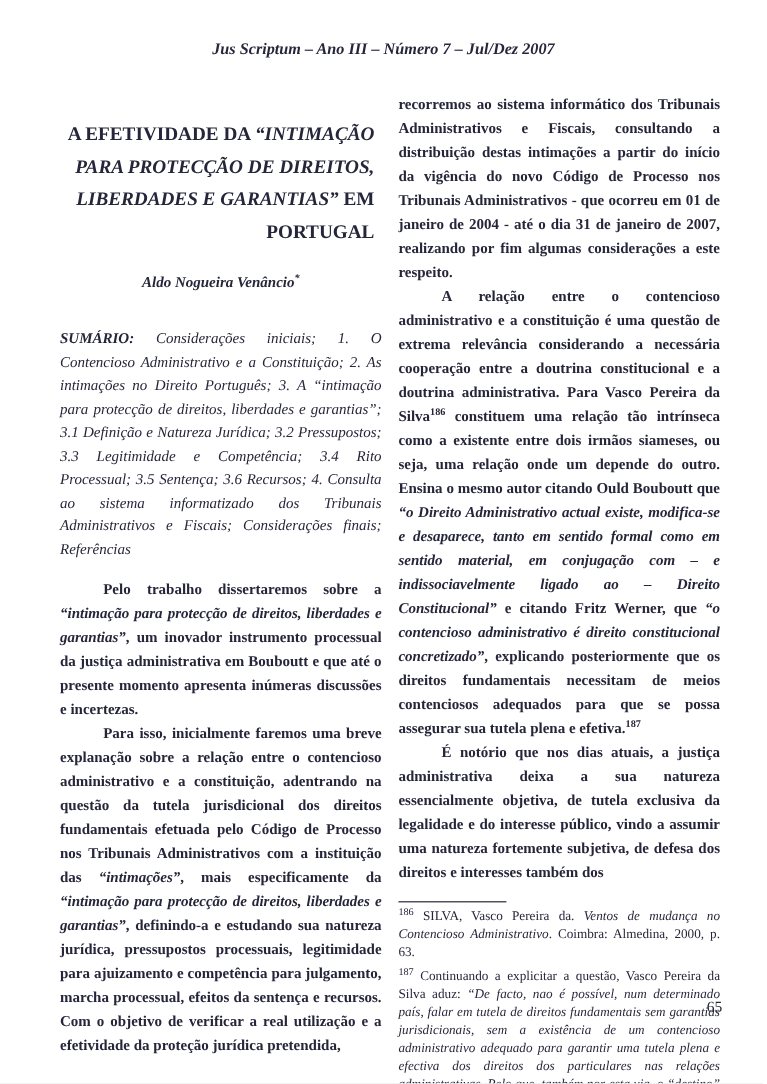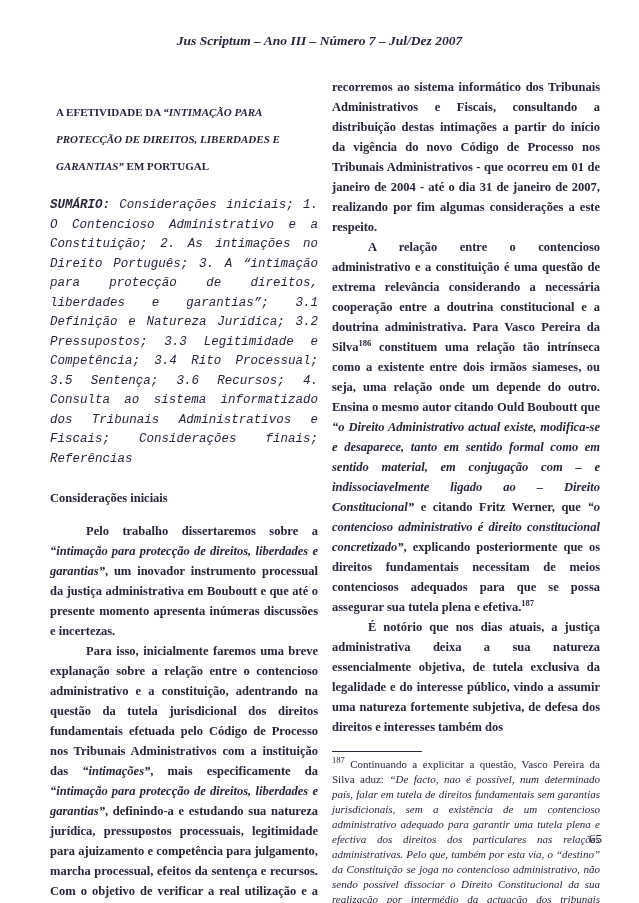--- a/index.html
+++ b/index.html
@@ -24,39 +24,38 @@
     margin:28px 39px 0 50px;
   }
   .col{width:268px;}
   .it{font-style:italic;}
   .b{font-weight:bold;}
   sup{font-size:8.5px;line-height:0;vertical-align:super;}
 
   
   .title{
     margin:22px 6px 0;
-    text-align:left;
-    font-size:11px;
+    text-align:right;
+    font-size:16px;
     font-weight:bold;
     line-height:27px;
   }
   .author{
     margin-top:21px;
     text-align:center;
     font-size:12.5px;
     font-weight:bold;
     font-style:italic;
   }
   .sumario{
-    margin:16px 0 0;
+    margin:30px 0 0;
     font-size:12.5px;
     line-height:19.5px;
     text-align:justify;
     font-style:italic;
-    font-family:Liberation Mono, monospace;
   }
   .section-heading{
     margin:19px 0 0;
     font-size:12.5px;
     font-weight:bold;
     line-height:20px;
   }
   p.body{
     margin:0;
     font-size:12.5px;
@@ -97,42 +96,43 @@
 <div class="page">
 
   <div class="header">Jus Scriptum – Ano III – Número 7 – Jul/Dez 2007</div>
 
   <div class="columns">
 
     <div class="col">
 
       <h1 class="title"><span>A EFETIVIDADE DA </span><span class="it">“INTIMAÇÃO PARA PROTECÇÃO DE DIREITOS, LIBERDADES E GARANTIAS”</span><span> EM PORTUGAL</span></h1>
 
+      <div class="author"><span>Aldo Nogueira Venâncio</span><sup>*</sup></div>
 
       <p class="sumario"><span class="b">SUMÁRIO:</span><span> Considerações iniciais; 1. O Contencioso Administrativo e a Constituição; 2. As intimações no Direito Português; 3. A “intimação para protecção de direitos, liberdades e garantias”; 3.1 Definição e Natureza Jurídica; 3.2 Pressupostos; 3.3 Legitimidade e Competência; 3.4 Rito Processual; 3.5 Sentença; 3.6 Recursos; 4. Consulta ao sistema informatizado dos Tribunais Administrativos e Fiscais; Considerações finais; Referências</span></p>
 
-      <h2 class="section-heading">Considerações iniciais</h2>
 
       <p class="body first indent"><span>Pelo trabalho dissertaremos sobre a </span><span class="it">“intimação para protecção de direitos, liberdades e garantias”</span><span>, um inovador instrumento processual da justiça administrativa em Bouboutt e que até o presente momento apresenta inúmeras discussões e incertezas.</span></p>
 
       <p class="body indent"><span>Para isso, inicialmente faremos uma breve explanação sobre a relação entre o contencioso administrativo e a constituição, adentrando na questão da tutela jurisdicional dos direitos fundamentais efetuada pelo Código de Processo nos Tribunais Administrativos com a instituição das </span><span class="it">“intimações”</span><span>, mais especificamente da </span><span class="it">“intimação para protecção de direitos, liberdades e garantias”</span><span>, definindo-a e estudando sua natureza jurídica, pressupostos processuais, legitimidade para ajuizamento e competência para julgamento, marcha processual, efeitos da sentença e recursos. Com o objetivo de verificar a real utilização e a efetividade da proteção jurídica pretendida,</span></p>
 
     </div>
 
     <div class="col">
 
       <p class="body">recorremos ao sistema informático dos Tribunais Administrativos e Fiscais, consultando a distribuição destas intimações a partir do início da vigência do novo Código de Processo nos Tribunais Administrativos - que ocorreu em 01 de janeiro de 2004 - até o dia 31 de janeiro de 2007, realizando por fim algumas considerações a este respeito.</p>
 
 
       <p class="body rc-para1 indent"><span>A relação entre o contencioso administrativo e a constituição é uma questão de extrema relevância considerando a necessária cooperação entre a doutrina constitucional e a doutrina administrativa. Para Vasco Pereira da Silva</span><sup>186</sup><span> constituem uma relação tão intrínseca como a existente entre dois irmãos siameses, ou seja, uma relação onde um depende do outro. Ensina o mesmo autor citando Ould Bouboutt que </span><span class="it">“o Direito Administrativo actual existe, modifica-se e desaparece, tanto em sentido formal como em sentido material, em conjugação com – e indissociavelmente ligado ao – Direito Constitucional”</span><span> e citando Fritz Werner, que </span><span class="it">“o contencioso administrativo é direito constitucional concretizado”</span><span>, explicando posteriormente que os direitos fundamentais necessitam de meios contenciosos adequados para que se possa assegurar sua tutela plena e efetiva.</span><sup>187</sup></p>
 
       <p class="body indent">É notório que nos dias atuais, a justiça administrativa deixa a sua natureza essencialmente objetiva, de tutela exclusiva da legalidade e do interesse público, vindo a assumir uma natureza fortemente subjetiva, de defesa dos direitos e interesses também dos</p>
 
       <div class="fnsep"></div>
 
+      <p class="footnote"><sup>186</sup><span> SILVA, Vasco Pereira da. </span><span class="it">Ventos de mudança no Contencioso Administrativo</span><span>. Coimbra: Almedina, 2000, p. 63.</span></p>
 
       <p class="footnote"><sup>187</sup><span> Continuando a explicitar a questão, Vasco Pereira da Silva aduz: </span><span class="it">“De facto, nao é possível, num determinado país, falar em tutela de direitos fundamentais sem garantias jurisdicionais, sem a existência de um contencioso administrativo adequado para garantir uma tutela plena e efectiva dos direitos dos particulares nas relações administrativas. Pelo que, também por esta via, o “destino” da Constituição se joga no contencioso administrativo, não sendo possível dissociar o Direito Constitucional da sua realização por intermédio da actuação dos tribunais administrativos.”</span></p>
 
     </div>
   </div>
 
   <div class="pagenum">65</div>
 
 </div>
 

